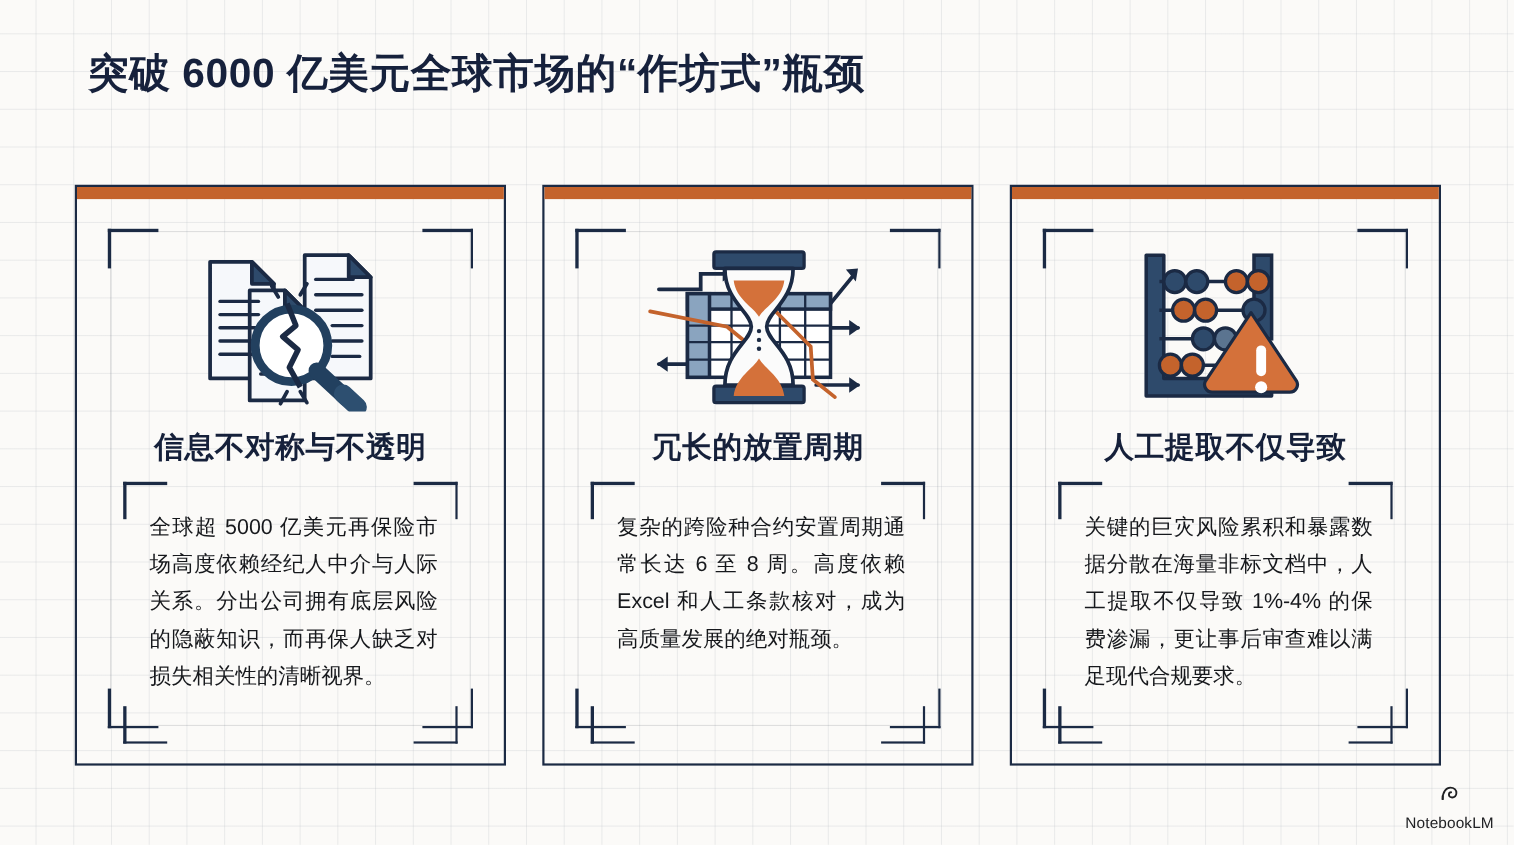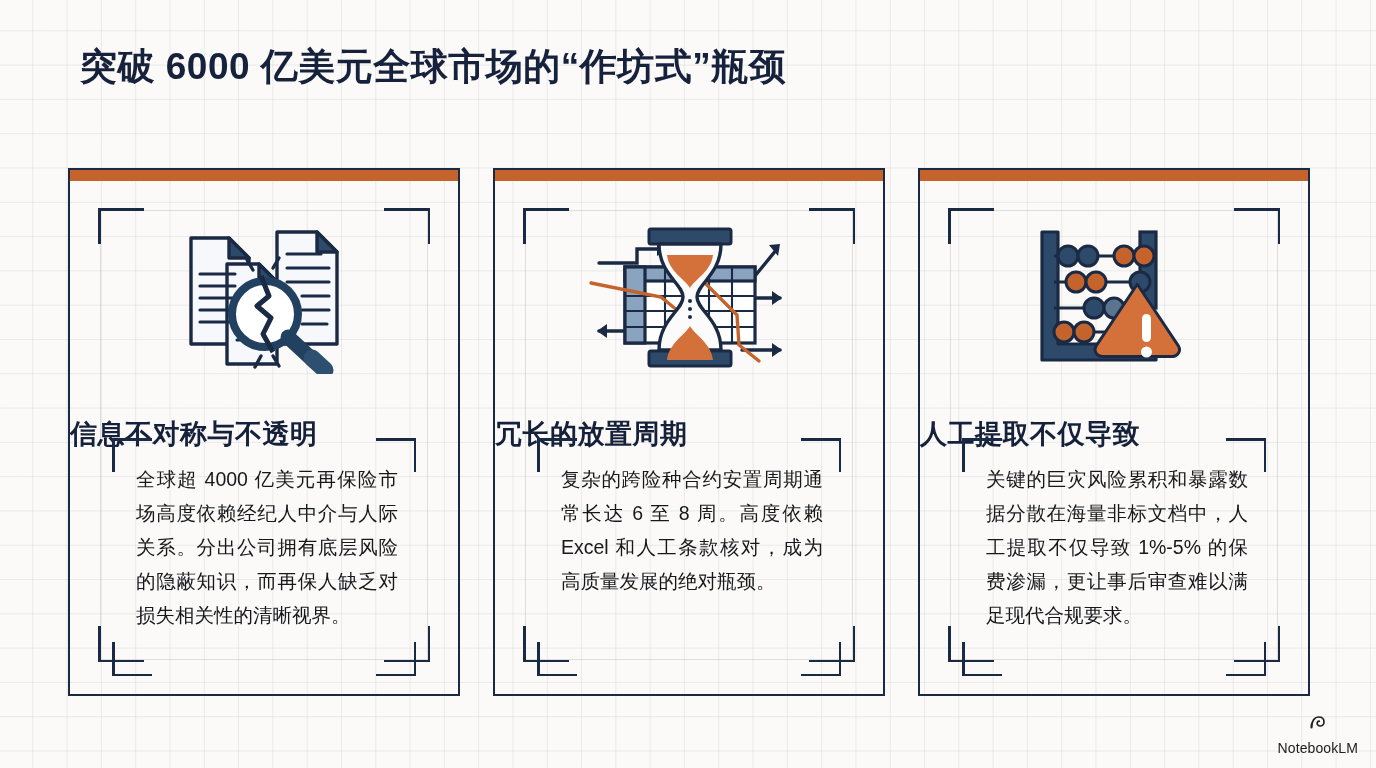--- a/index.html
+++ b/index.html
@@ -70,23 +70,22 @@
     position:absolute;left:30px;top:40px;right:30px;bottom:34px;
     border:1.5px solid rgba(120,125,130,.22);
     pointer-events:none;
   }
   .icon-wrap{
     position:absolute;left:0;right:0;top:46px;height:165px;
     display:flex;align-items:center;justify-content:center;
   }
   .card-title{
     position:absolute;left:0;right:0;top:218px;
-    text-align:left;font-size:27px;font-weight:bold;color:#15203a;
+    text-align:center;font-size:27px;font-weight:bold;color:#15203a;
     letter-spacing:.5px;
-    margin-top:28px;
   }
   .body-zone{
     position:absolute;left:24px;right:24px;top:268px;bottom:18px;
   }
   .card-body{
     position:absolute;left:42px;right:36px;top:24px;
     font-size:19.5px;line-height:34px;color:#16181c;
     text-align:justify;text-justify:inter-ideograph;
   }
   
@@ -183,21 +182,21 @@
             <i class="v"></i>
           </div>
         <div class="mbrk bl">
             <i class="h"></i>
             <i class="v"></i>
           </div>
         <div class="mbrk br">
             <i class="h"></i>
             <i class="v"></i>
           </div>
-        <div class="card-body">全球超 4000 亿美元再保险市场高度依赖经纪人中介与人际关系。分出公司拥有底层风险的隐蔽知识，而再保人缺乏对损失相关性的清晰视界。</div>
+        <div class="card-body">全球超 5000 亿美元再保险市场高度依赖经纪人中介与人际关系。分出公司拥有底层风险的隐蔽知识，而再保人缺乏对损失相关性的清晰视界。</div>
       </div>
     </div>
 
     <div class="card">
       <div class="card-topbar"></div>
       <div class="inner-frame"></div>
       <div class="brk tl">
           <i class="h"></i>
           <i class="v"></i>
         </div>
@@ -351,21 +350,21 @@
             <i class="v"></i>
           </div>
         <div class="mbrk bl">
             <i class="h"></i>
             <i class="v"></i>
           </div>
         <div class="mbrk br">
             <i class="h"></i>
             <i class="v"></i>
           </div>
-        <div class="card-body">关键的巨灾风险累积和暴露数据分散在海量非标文档中，人工提取不仅导致 1%-5% 的保费渗漏，更让事后审查难以满足现代合规要求。</div>
+        <div class="card-body">关键的巨灾风险累积和暴露数据分散在海量非标文档中，人工提取不仅导致 1%-4% 的保费渗漏，更让事后审查难以满足现代合规要求。</div>
       </div>
     </div>
 
   </div>
 
   <div id="footer">
     <span>
       <svg width="17" height="15" viewBox="0 0 17 15">
         <path d="M2.5 12.5 C2.5 5.5 6 2 9.5 2 C13 2 15 4.2 15 7 C15 9.4 13.2 11 11.2 11 C9.4 11 8.2 9.8 8.2 8.4 C8.2 7.1 9.1 6.2 10.2 6.2" fill="none" stroke="#202124" stroke-width="1.7" stroke-linecap="round"></path>
         <path d="M2.5 12.5 L2.5 9.6" fill="none" stroke="#202124" stroke-width="1.7" stroke-linecap="round"></path>

